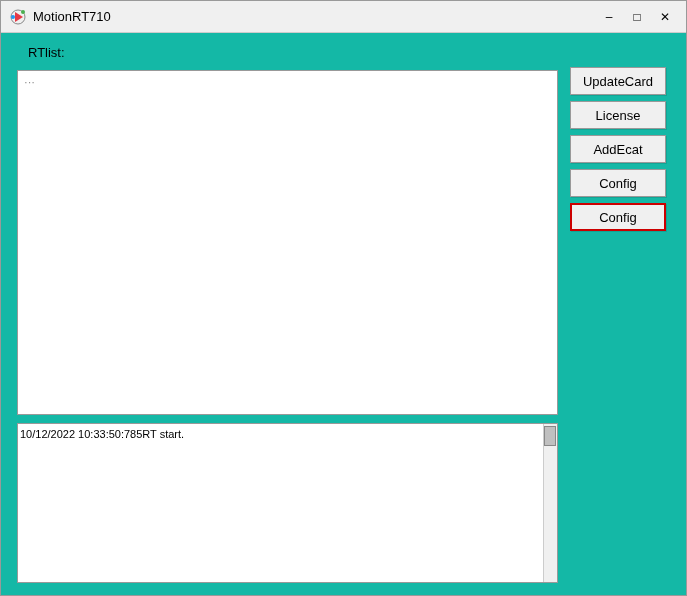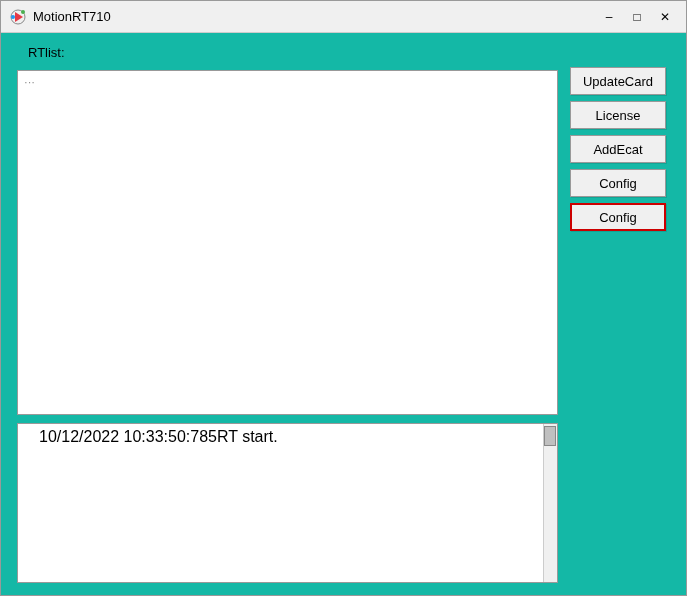--- a/index.html
+++ b/index.html
@@ -125,22 +125,22 @@
     .list-item-dots {
       color: #888;
       font-size: 11px;
     }
 
     .log-box {
       border: 1px solid #999;
       background: #fff;
       height: 160px;
       overflow-y: auto;
-      padding: 4px 21px;
-      font-size: 16px;
+      padding: 4px 2px;
+      font-size: 11px;
       color: #000;
       position: relative;
     }
 
     .log-scrollbar {
       position: absolute;
       right: 0;
       top: 0;
       width: 14px;
       height: 100%;

